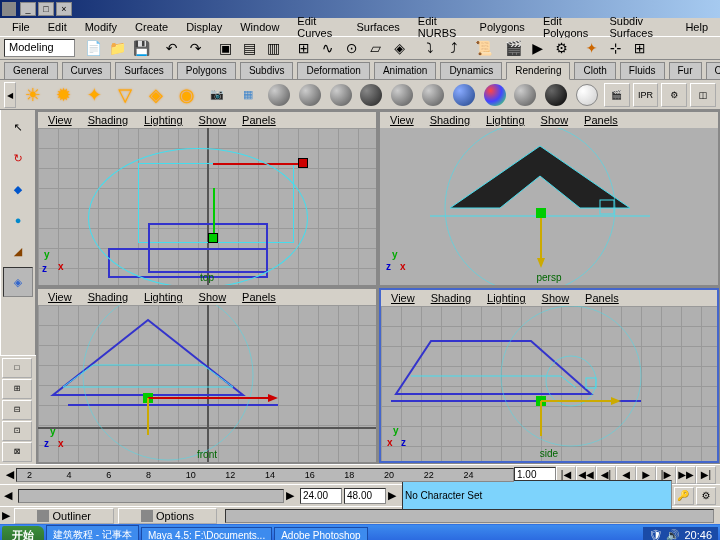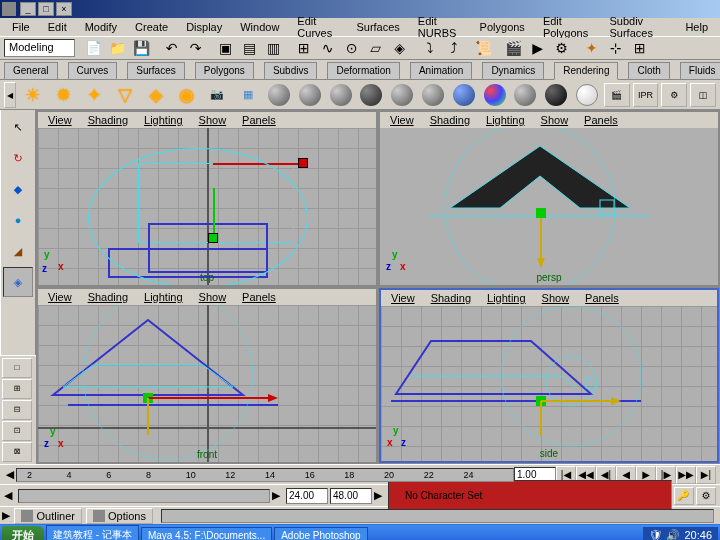--- a/index.html
+++ b/index.html
@@ -8,21 +8,21 @@
 .titlebar-icon { width: 14px; height: 14px; background: #888; margin-right: 4px; }
 .titlebar-text { flex: 1; font-weight: bold; }
 .window-controls { display: flex; gap: 2px; }
 .window-btn { width: 16px; height: 14px; background: #c0c0c0; border: 1px solid #888; font-size: 9px; text-align: center; line-height: 12px; color: #000; }
 .menubar { background: #d4d0c8; height: 18px; display: flex; align-items: center; padding: 0 4px; gap: 2px; }
 .menu-item { padding: 2px 8px; cursor: default; }
 .toolbar { background: #d4d0c8; height: 24px; display: flex; align-items: center; padding: 2px 4px; gap: 2px; border-bottom: 1px solid #888; border-top: 1px solid #fff; }
 .mode-select { background: #fff; border: 1px inset #888; padding: 1px 20px 1px 4px; height: 18px; }
 .tb-btn { width: 22px; height: 20px; background: #d4d0c8; border: 1px solid transparent; font-size: 14px; text-align: center; line-height: 18px; cursor: default; }
 .tb-sep { width: 4px; }
-.shelf-tabs { background: #d4d0c8; height: 20px; display: flex; padding: 2px 4px 0; gap: 10px; border-bottom: 1px solid #888; }
+.shelf-tabs { background: #d4d0c8; height: 20px; display: flex; padding: 2px 4px 0; gap: 4px; border-bottom: 1px solid #888; }
 .shelf-tab { padding: 2px 8px; border: 1px solid #888; border-bottom: none; background: #c8c8c8; cursor: default; font-size: 10px; }
 .shelf-tab.active { background: #d4d0c8; border-bottom: 1px solid #d4d0c8; margin-bottom: -1px; }
 .shelf-bar { background: #d4d0c8; height: 30px; display: flex; align-items: center; padding: 2px 4px; gap: 3px; border-bottom: 1px solid #888; }
 .shelf-icon { width: 28px; height: 26px; border: 1px solid transparent; display: flex; align-items: center; justify-content: center; }
 .light-icon { font-size: 18px; color: #ffaa00; text-shadow: 0 0 2px #ff8800; }
 .shelf-arrow { width: 12px; background: #d4d0c8; border: 1px outset #fff; font-size: 8px; text-align: center; height: 26px; line-height: 26px; }
 .sphere { width: 22px; height: 22px; border-radius: 50%; }
 .sphere-gray { background: radial-gradient(circle at 30% 30%, #ccc, #555); }
 .sphere-dark { background: radial-gradient(circle at 30% 30%, #888, #222); }
 .sphere-blue { background: radial-gradient(circle at 30% 30%, #88aaff, #224488); }
@@ -52,23 +52,23 @@
 .axis-widget { position: absolute; bottom: 12px; left: 6px; width: 24px; height: 24px; }
 .axis-x { color: #cc0000; } .axis-y { color: #00aa00; } .axis-z { color: #0000cc; }
 .layout-buttons { width: 36px; background: #d4d0c8; border-top: 1px solid #fff; padding: 2px; display: flex; flex-direction: column; gap: 1px; }
 .layout-btn { width: 30px; height: 20px; background: #d4d0c8; border: 1px outset #fff; font-size: 8px; text-align: center; line-height: 18px; }
 .timeline { background: #d4d0c8; height: 20px; display: flex; align-items: center; border-top: 1px solid #fff; padding: 0 4px; }
 .timeline-ruler { flex: 1; background: #b8b8b8; border: 1px inset #888; height: 14px; display: flex; align-items: center; position: relative; }
 .tick-label { position: absolute; font-size: 9px; color: #000; }
 .playback { background: #d4d0c8; height: 22px; display: flex; align-items: center; border-top: 1px solid #fff; padding: 0 4px; gap: 2px; }
 .frame-field { width: 42px; background: #fff; border: 1px inset #888; height: 16px; padding: 0 2px; font-size: 10px; }
 .play-btn { width: 20px; height: 18px; background: #d4d0c8; border: 1px outset #fff; font-size: 10px; text-align: center; line-height: 16px; }
-.char-field { flex: 1; background: #b91c1c; border: 1px inset #888; height: 31px; padding: 0 16px; font-size: 10px; }
+.char-field { flex: 1; background: #7dd3fc; border: 1px inset #888; height: 31px; padding: 0 2px; font-size: 10px; }
 .panel-row { background: #d4d0c8; height: 18px; display: flex; align-items: center; border-top: 1px solid #fff; padding: 0 2px; gap: 4px; }
-.panel-btn { padding: 1px 6px; background: #d4d0c8; border: 1px outset #fff; display: flex; align-items: center; gap: 3px; font-size: 10px; }
+.panel-btn { padding: 1px 22px; background: #d4d0c8; border: 1px outset #fff; display: flex; align-items: center; gap: 3px; font-size: 10px; }
 .panel-icon { width: 12px; height: 12px; background: #888; }
 .taskbar { background: linear-gradient(to bottom, #245edb, #3d8bee 5%, #245edb); height: 22px; display: flex; align-items: center; padding: 0 2px; gap: 2px; }
 .start-btn { background: linear-gradient(to bottom, #3c8f3c, #2d6e2d); color: #fff; padding: 2px 10px; border-radius: 2px 6px 6px 2px; font-weight: bold; font-size: 11px; }
 .task-btn { background: #3d8bee; color: #fff; padding: 2px 6px; border: 1px solid #1a4ba8; font-size: 10px; max-width: 140px; overflow: hidden; white-space: nowrap; }
 .sys-tray { margin-left: auto; background: #1a4ba8; padding: 2px 6px; color: #fff; font-size: 10px; display: flex; gap: 4px; align-items: center; }
 .sidebar-wrapper { display: flex; flex-direction: column; }
 .sel-circle { position: absolute; border: 1px solid #44ddee; border-radius: 50%; }
 </style>
 </head>
 <body>

